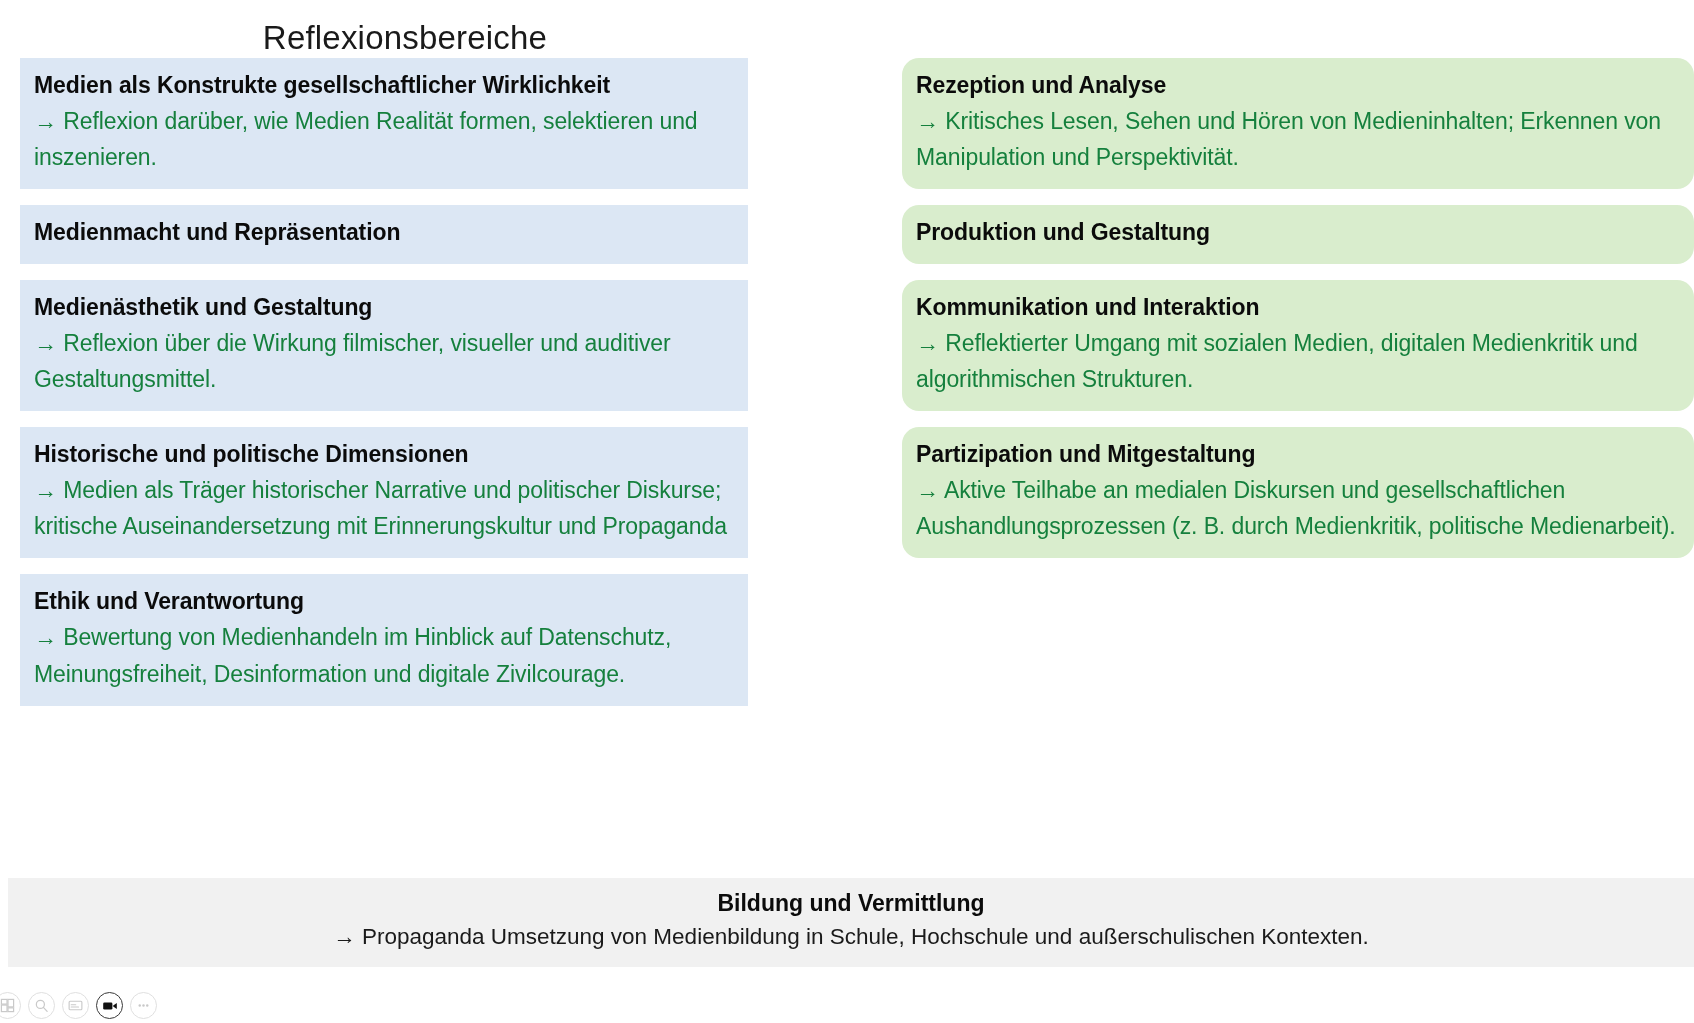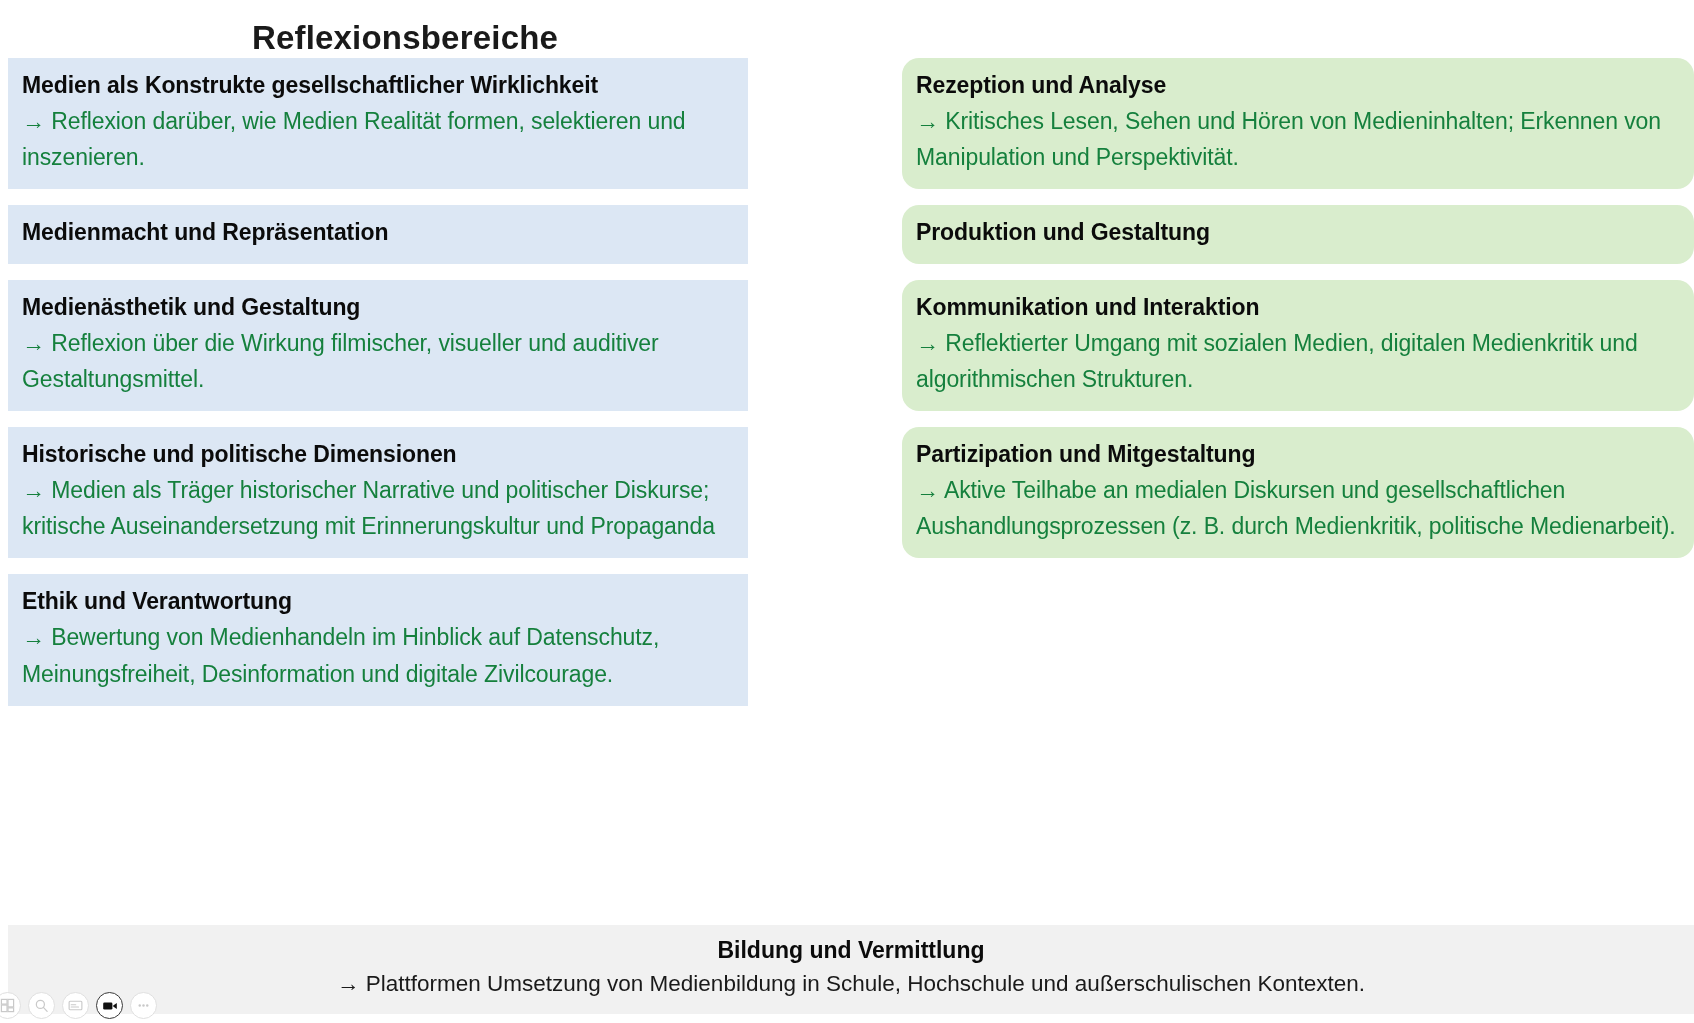--- a/index.html
+++ b/index.html
@@ -20,41 +20,41 @@
   
   .headers {
     display: flex;
     width: 100%;
     box-sizing: border-box;
     padding-top: 18px;
   }
   .header-cell {
     text-align: center;
     font-size: 33px;
-    font-weight: 700;
+    font-weight: 400;
     letter-spacing: 0.2px;
     color: #1a1a1a;
     line-height: 1.2;
   }
   .header-left  { width: 810px; }
   .header-right { width: 884px; }
 
   
   .columns {
     display: flex;
     align-items: flex-start;
     width: 100%;
     box-sizing: border-box;
   }
   .col {
     box-sizing: border-box;
   }
   .col-left {
     width: 810px;
-    padding-left: 8px;
+    padding-left: 20px;
     padding-right: 62px;
   }
   .col-right {
     width: 884px;
     padding-left: 92px;
     padding-right: 0px;
   }
 
   .card {
     box-sizing: border-box;
@@ -79,21 +79,21 @@
     margin: 0;
     color: #15803d;
     letter-spacing: -0.1px;
   }
 
   
   .footer-band {
     position: absolute;
     left: 8px;
     right: 0px;
-    top: 925px;
+    top: 878px;
     background: #f1f1f1;
     padding: 12px 0 14px 0;
     text-align: center;
   }
   .footer-title {
     font-size: 23px;
     font-weight: 700;
     margin: 0 0 4px 0;
     color: #0b0b0b;
   }
@@ -188,21 +188,21 @@
     <div class="card card-green">
       <p class="card-title">Partizipation und Mitgestaltung</p>
       <p class="card-text">→ Aktive Teilhabe an medialen Diskursen und gesellschaftlichen Aushandlungsprozessen (z. B. durch Medienkritik, politische Medienarbeit).</p>
     </div>
 
   </div>
 </div>
 
 <div class="footer-band">
   <p class="footer-title">Bildung und Vermittlung</p>
-  <p class="footer-text">→ Plattformen Umsetzung von Medienbildung in Schule, Hochschule und außerschulischen Kontexten.</p>
+  <p class="footer-text">→ Propaganda Umsetzung von Medienbildung in Schule, Hochschule und außerschulischen Kontexten.</p>
 </div>
 
 <div class="toolbar">
 
   <div class="tool-btn">
     <svg width="15" height="15" viewBox="0 0 16 16" fill="none" stroke="currentColor" stroke-width="1.3">
       <rect x="1.5" y="1.5" width="6" height="5"></rect>
       <rect x="8.5" y="1.5" width="6" height="8"></rect>
       <rect x="1.5" y="7.5" width="6" height="7"></rect>
       <rect x="8.5" y="10.5" width="6" height="4"></rect>

